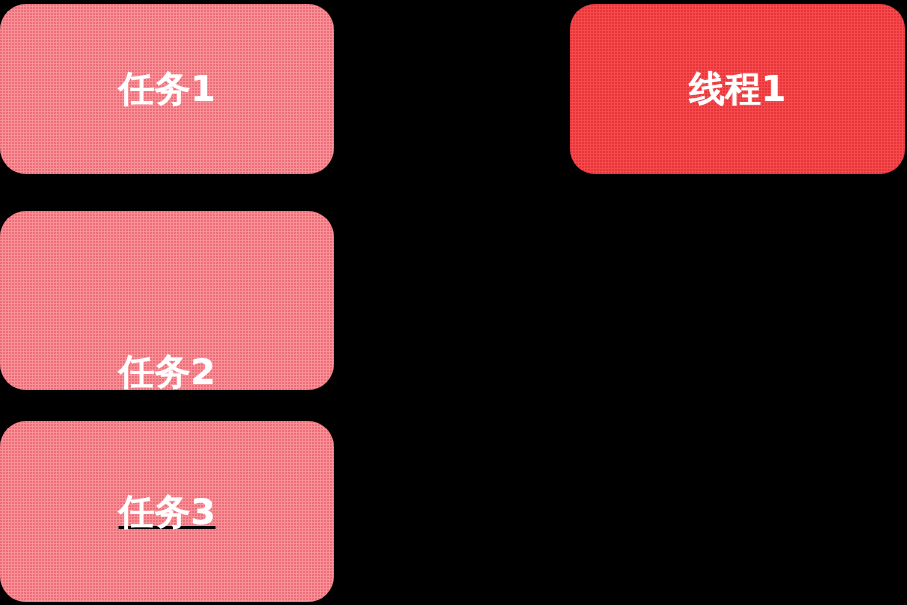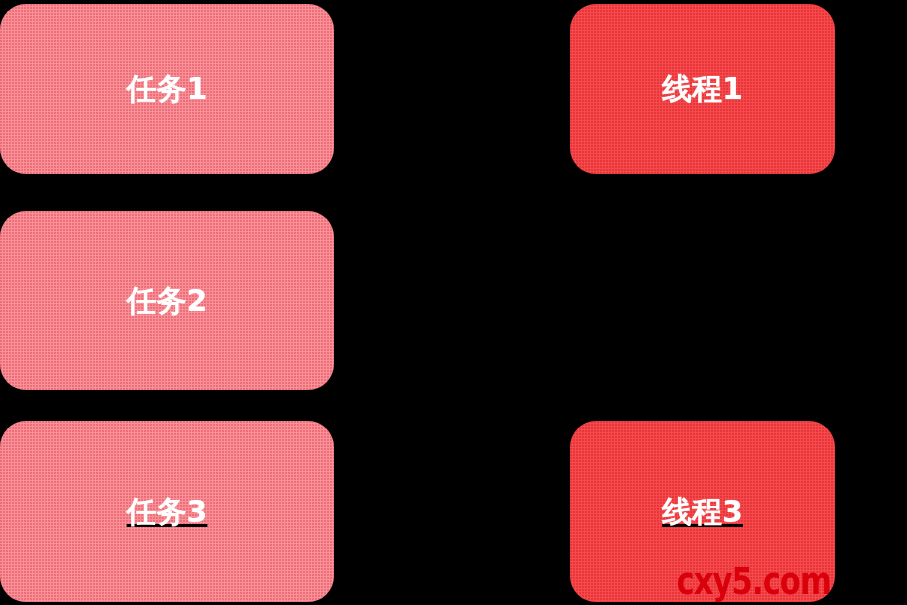--- a/index.html
+++ b/index.html
@@ -60,34 +60,34 @@
   .card-thread::after {
     background-image:
       radial-gradient(circle at 1px 1px, rgba(196,24,30,0.38) 0.8px, rgba(0,0,0,0) 1.1px);
     background-size: 3px 3px;
   }
 
   .card-label {
     position: relative;
     z-index: 2;
     color: #FFFFFF;
-    font-size: 30px;
+    font-size: 36px;
     font-weight: bold;
     line-height: 1;
     letter-spacing: 0px;
     white-space: nowrap;
     text-shadow: 0 0 1px rgba(255,255,255,0.55);
   }
 
   
   .col-left  { left: 0px;   width: 334px; }
-  .col-right { left: 570px; width: 265px; }
+  .col-right { left: 570px; width: 335px; border-radius: 25px; }
 
   .row-1 { top: 4px;   height: 170px; }
-  .row-2 { top: 211px; height: 179px; }
+  .row-2 { top: 211px; height: 179px; align-items: flex-end; }
   .row-3 { top: 421px; height: 181px; text-decoration: underline; }
 
   
   #watermark {
     position: absolute;
     right: 4px;
     bottom: 2px;
     z-index: 5;
     color: #D9000B;
     font-family: "DejaVu Sans Condensed", "Liberation Sans Narrow", "Liberation Sans", sans-serif;
@@ -115,18 +115,14 @@
 
   <div class="card card-task col-left row-3">
     <span class="card-label">任务3</span>
   </div>
 
   <div class="card card-thread col-right row-1">
     <span class="card-label">线程1</span>
   </div>
 
 
-  <div class="card card-thread col-right row-3">
-    <span class="card-label">线程3</span>
-    <span id="watermark">cxy5.com</span>
-  </div>
 
 </div>
 
 </body></html>

